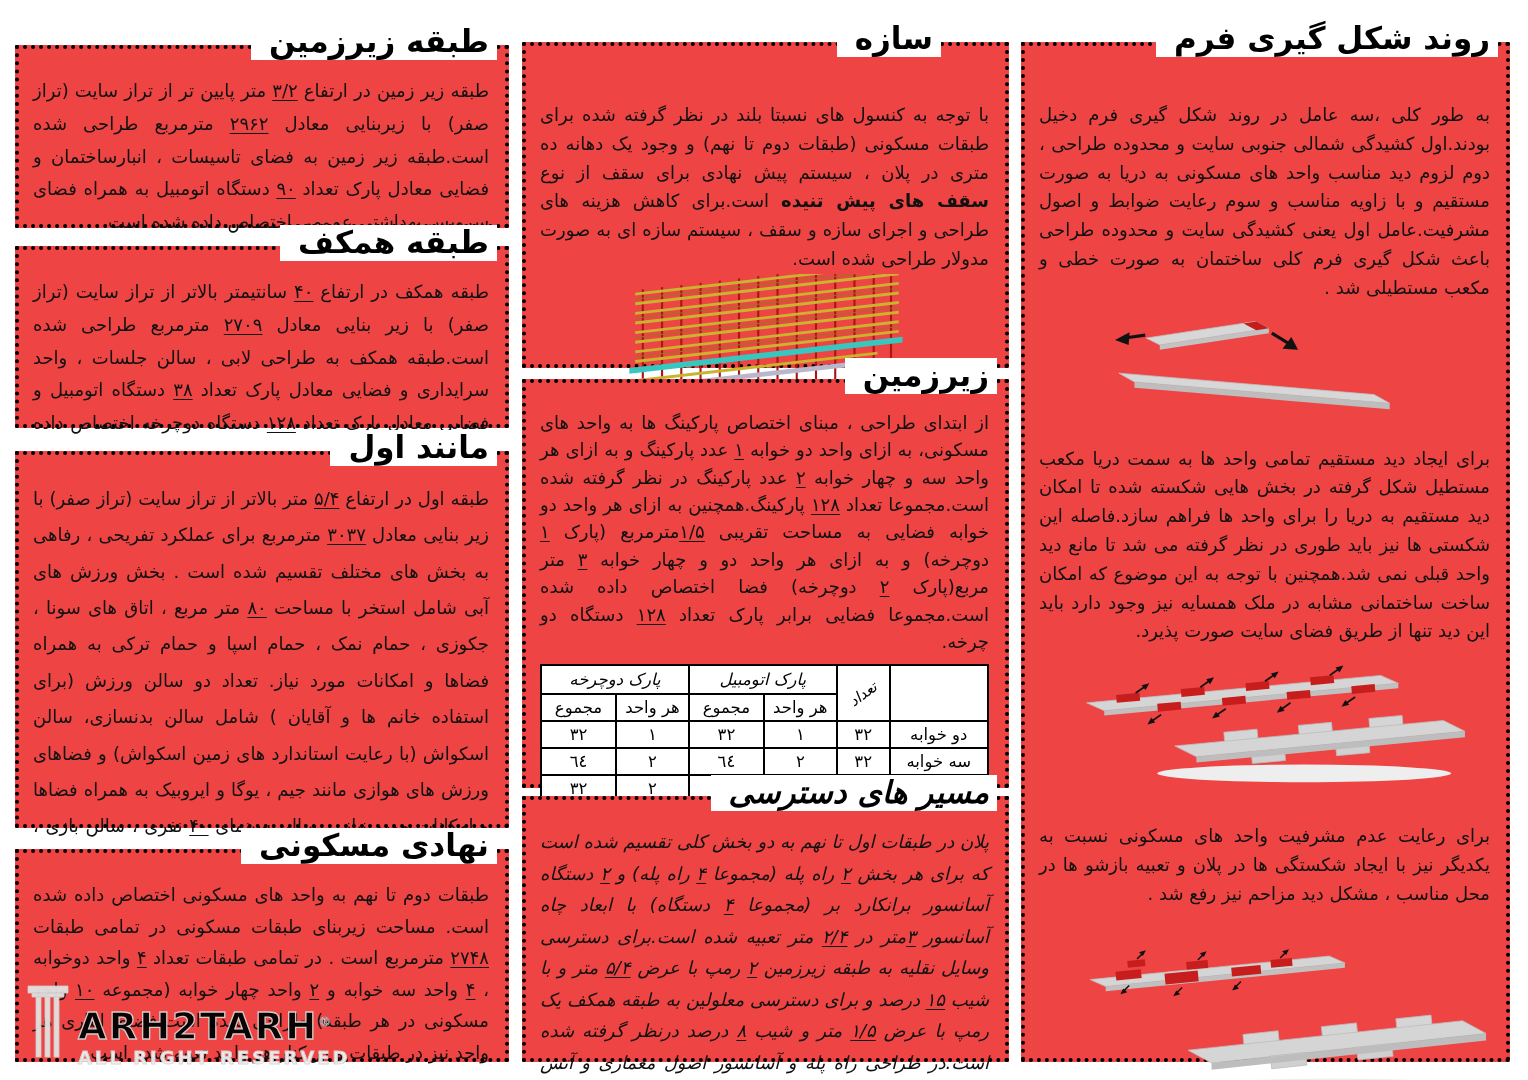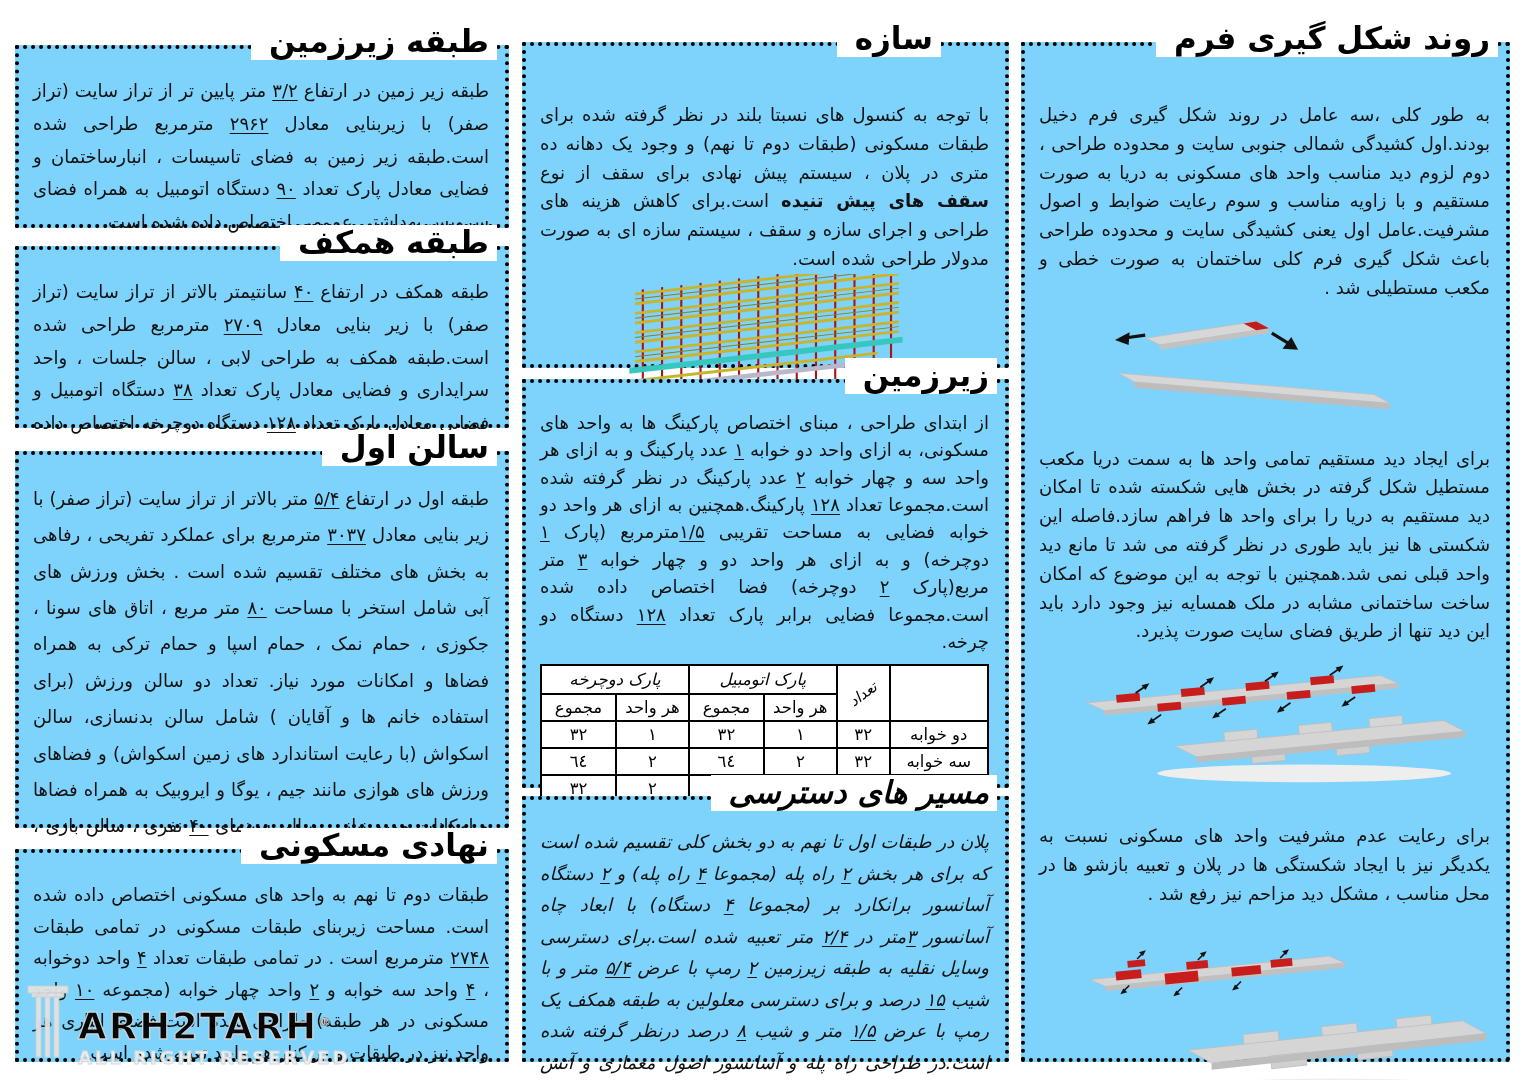--- a/index.html
+++ b/index.html
@@ -1,20 +1,20 @@
 <!DOCTYPE html>
 <html lang="fa" dir="rtl"><head>
 <meta charset="utf-8">
 <style>
   * { margin:0; padding:0; box-sizing:border-box; }
   html,body { background:#ffffff; }
   body { font-family:"DejaVu Sans", sans-serif; }
   .page { position:relative; width:1528px; height:1080px; background:#fff; overflow:hidden; direction:rtl; }
 
-  .box { position:absolute; border:4px dotted #000; background:#7dd3fc; padding:26px 16px 6px 14px; }
+  .box { position:absolute; border:4px dotted #000; background:#ef4444; padding:26px 16px 6px 14px; }
   .box-title {
     position:absolute; top:-25px; right:8px; background:#fff;
     padding:0 8px 0 18px; font-size:31px; font-weight:bold; color:#000;
     white-space:nowrap; line-height:1.15;
   }
   .box-title.inset { right:64px; }
 
   .body { direction:rtl; text-align:justify; text-justify:inter-word; font-size:18px; color:#111; }
   .body .seg-u { text-decoration:underline; text-underline-offset:3px; }
   .body .seg-b { font-weight:bold; }
@@ -70,21 +70,21 @@
     <h2 class="box-title">طبقه زیرزمین</h2>
     <p class="body lh18"><span>طبقه زیر زمین در ارتفاع </span><span class="seg-u">۳/۲</span><span> متر پایین تر از تراز سایت (تراز صفر) با زیربنایی معادل </span><span class="seg-u">۲۹۶۲</span><span> مترمربع طراحی شده است.طبقه زیر زمین به فضای تاسیسات ، انبارساختمان و فضایی معادل پارک تعداد </span><span class="seg-u">۹۰</span><span> دستگاه اتومبیل به همراه فضای سرویس بهداشتی عمومی اختصاص داده شده است.</span></p>
   </section>
 
   <section class="box" id="box-ground">
     <h2 class="box-title">طبقه همکف</h2>
     <p class="body lh18"><span>طبقه همکف در ارتفاع </span><span class="seg-u">۴۰</span><span> سانتیمتر بالاتر از تراز سایت (تراز صفر) با زیر بنایی معادل </span><span class="seg-u">۲۷۰۹</span><span> مترمربع طراحی شده است.طبقه همکف به طراحی لابی ، سالن جلسات ، واحد سرایداری و فضایی معادل پارک تعداد </span><span class="seg-u">۳۸</span><span> دستگاه اتومبیل و فضایی معادل پارک تعداد </span><span class="seg-u">۱۲۸</span><span> دستگاه دوچرخه اختصاص داده شده است.</span></p>
   </section>
 
   <section class="box" id="box-first">
-    <h2 class="box-title">سالن اول</h2>
+    <h2 class="box-title">مانند اول</h2>
     <p class="body lh20"><span>طبقه اول در ارتفاع </span><span class="seg-u">۵/۴</span><span> متر بالاتر از تراز سایت (تراز صفر) با زیر بنایی معادل </span><span class="seg-u">۳۰۳۷</span><span> مترمربع برای عملکرد تفریحی ، رفاهی به بخش های مختلف تقسیم شده است . بخش ورزش های آبی شامل استخر با مساحت </span><span class="seg-u">۸۰</span><span> متر مربع ، اتاق های سونا ، جکوزی ، حمام نمک ، حمام اسپا و حمام ترکی به همراه فضاها و امکانات مورد نیاز. تعداد دو سالن ورزش (برای استفاده خانم ها و آقایان ) شامل سالن بدنسازی، سالن اسکواش (با رعایت استاندارد های زمین اسکواش) و فضاهای ورزش های هوازی مانند جیم ، یوگا و ایروبیک به همراه فضاها و امکانات مورد نیاز. ، سالن سینمای </span><span class="seg-u">۴۰</span><span> نفری ، سالن بازی ، سالن بازی کودکان ، تعداد </span><span class="seg-u">۲</span><span> سوئیت اقامتی </span><span class="seg-u">۵۰</span><span> متری ، سالن مدیتیشن برای برگزاری جلسات مربوطه ، سالن زیبایی و خشکشویی.</span></p>
   </section>
 
   <section class="box" id="box-residential">
     <h2 class="box-title">نهادی مسکونی</h2>
     <p class="body lh17"><span>طبقات دوم تا نهم به واحد های مسکونی اختصاص داده شده است. مساحت زیربنای طبقات مسکونی در تمامی طبقات </span><span class="seg-u">۲۷۴۸</span><span> مترمربع است . در تمامی طبقات تعداد </span><span class="seg-u">۴</span><span> واحد دوخوابه ، </span><span class="seg-u">۴</span><span> واحد سه خوابه و </span><span class="seg-u">۲</span><span> واحد چهار خوابه (مجموعه </span><span class="seg-u">۱۰</span><span> واحد مسکونی در هر طبقه) طراحی شده است.فضای انباری هر واحد نیز در طبقات و در کنار هر واحد تعبیه شده است.</span></p>
   </section>
 
   <section class="box" id="box-structure">
     <h2 class="box-title inset">سازه</h2>

